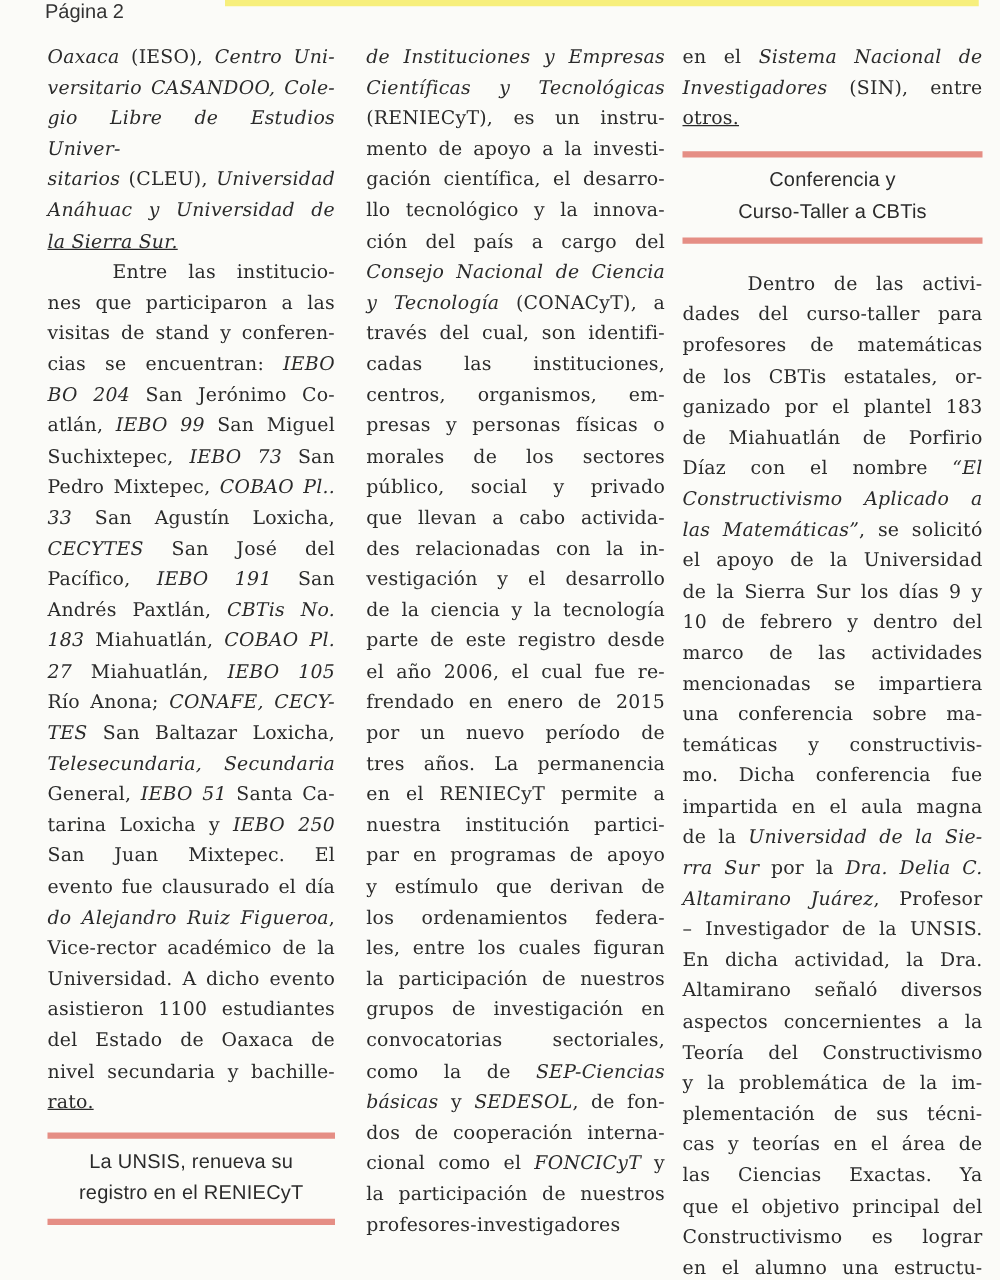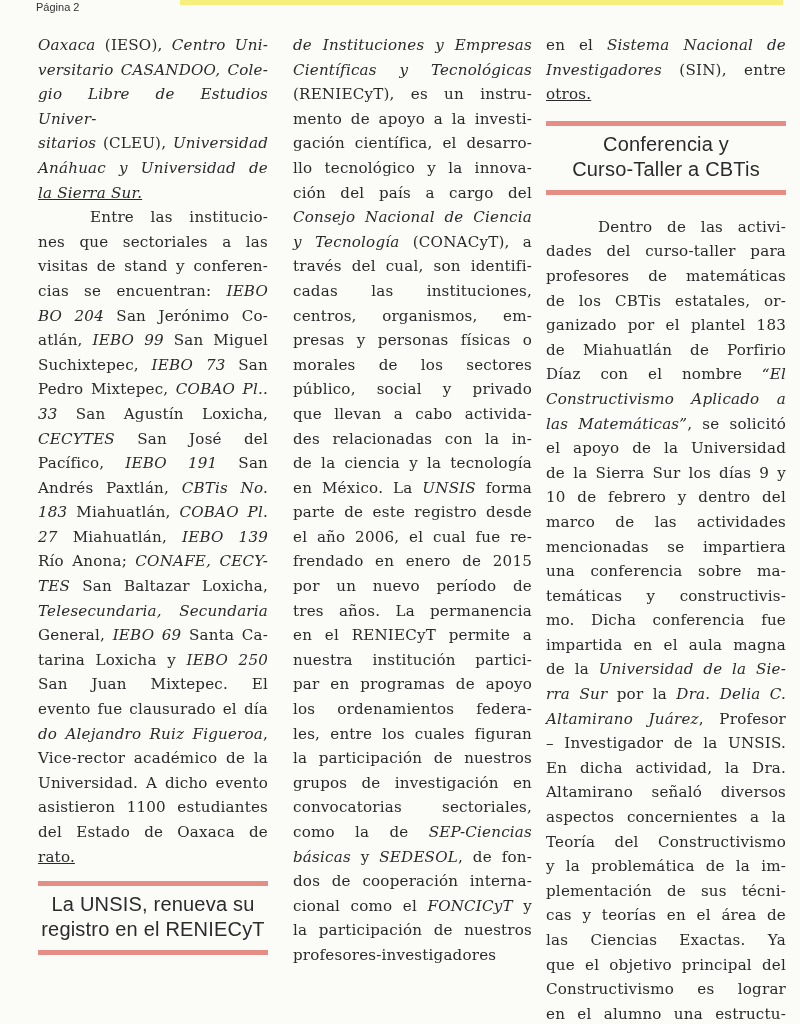--- a/index.html
+++ b/index.html
@@ -4,21 +4,21 @@
 <style>
   html, body { margin:0; padding:0; }
   body {
     width:800px; height:1024px; overflow:hidden; position:relative;
     background:#fbfbf8;
     font-family:"DejaVu Serif", serif;
     color:#2a2a2a;
   }
   .page-label {
     position:absolute; left:36px; top:1px;
-    font-family:"Liberation Sans", sans-serif; font-size:11px; color:#333;
+    font-family:"Liberation Sans", sans-serif; font-size:16px; color:#333;
   }
   .top-bar {
     position:absolute; left:180px; top:0; width:603px; height:5px;
     background:#f7ef7c;
   }
   .column {
     position:absolute; top:33px;
     font-size:15.1px; line-height:24.6px;
     text-align:justify;
     letter-spacing:0.2px;
@@ -30,21 +30,21 @@
   .it { font-style:italic; }
   .line { display:block; text-align-last:justify; }
   .line.last { text-align-last:left;text-decoration:underline; }
   .heading-block {
     margin:10px 0 8px 0;
     text-align:center;
   }
   .rule { height:5px; background:#e28278; opacity:0.9; }
   .heading-text {
     font-family:"Liberation Sans", sans-serif;
-    font-size:20px; line-height:25px;
+    font-size:16px; line-height:25px;
     color:#2b2b2b; padding:6px 0 8px 0;
     text-align:center;
   }
   .col3 .heading-block { margin-top:14px; margin-bottom:10px; }
   .col1 .heading-block { margin-top:12px; }
 </style>
 </head>
 <body>
 
 <div class="page-label">Página 2</div>
@@ -54,45 +54,46 @@
   <div class="para">
       <span class="line"><span class="it">Oaxaca</span><span> (IESO), </span><span class="it">Centro Uni-</span></span>
       <span class="line"><span class="it">versitario CASANDOO, Cole-</span></span>
       <span class="line"><span class="it">gio Libre de Estudios Univer-</span></span>
       <span class="line"><span class="it">sitarios</span><span> (CLEU), </span><span class="it">Universidad</span></span>
       <span class="line"><span class="it">Anáhuac y Universidad de</span></span>
       <span class="line last"><span class="it">la Sierra Sur.</span></span>
     </div>
   <div class="para">
       <span class="line" style="padding-left: 52px;"><span>Entre las institucio-</span></span>
-      <span class="line"><span>nes que sectoriales a las</span></span>
+      <span class="line"><span>nes que participaron a las</span></span>
       <span class="line"><span>visitas de stand y conferen-</span></span>
       <span class="line"><span>cias se encuentran: </span><span class="it">IEBO</span></span>
       <span class="line"><span class="it">BO 204</span><span> San Jerónimo Co-</span></span>
       <span class="line"><span>atlán, </span><span class="it">IEBO 99</span><span> San Miguel</span></span>
       <span class="line"><span>Suchixtepec, </span><span class="it">IEBO 73</span><span> San</span></span>
       <span class="line"><span>Pedro Mixtepec, </span><span class="it">COBAO Pl..</span></span>
       <span class="line"><span class="it">33</span><span> San Agustín Loxicha,</span></span>
       <span class="line"><span class="it">CECYTES</span><span> San José del</span></span>
       <span class="line"><span>Pacífico, </span><span class="it">IEBO 191</span><span> San</span></span>
       <span class="line"><span>Andrés Paxtlán, </span><span class="it">CBTis No.</span></span>
       <span class="line"><span class="it">183</span><span> Miahuatlán, </span><span class="it">COBAO Pl.</span></span>
-      <span class="line"><span class="it">27</span><span> Miahuatlán, </span><span class="it">IEBO 139</span></span>
+      <span class="line"><span class="it">27</span><span> Miahuatlán, </span><span class="it">IEBO 105</span></span>
       <span class="line"><span>Río Anona; </span><span class="it">CONAFE, CECY-</span></span>
       <span class="line"><span class="it">TES</span><span> San Baltazar Loxicha,</span></span>
       <span class="line"><span class="it">Telesecundaria, Secundaria</span></span>
-      <span class="line"><span>General, </span><span class="it">IEBO 69</span><span> Santa Ca-</span></span>
+      <span class="line"><span>General, </span><span class="it">IEBO 51</span><span> Santa Ca-</span></span>
       <span class="line"><span>tarina Loxicha y </span><span class="it">IEBO 250</span></span>
       <span class="line"><span>San Juan Mixtepec. El</span></span>
       <span class="line"><span>evento fue clausurado el día</span></span>
       <span class="line"><span class="it">do Alejandro Ruiz Figueroa</span><span>,</span></span>
       <span class="line"><span>Vice-rector académico de la</span></span>
       <span class="line"><span>Universidad. A dicho evento</span></span>
       <span class="line"><span>asistieron 1100 estudiantes</span></span>
       <span class="line"><span>del Estado de Oaxaca de</span></span>
+      <span class="line"><span>nivel secundaria y bachille-</span></span>
       <span class="line last"><span>rato.</span></span>
     </div>
   <div class="heading-block">
     <div class="rule" style="background: rgb(226, 130, 120);"></div>
     <div class="heading-text">
       <div>La UNSIS, renueva su</div>
       <div>registro en el RENIECyT</div>
     </div>
     <div class="rule" style="background: rgb(226, 130, 120);"></div>
   </div>
@@ -111,30 +112,31 @@
       <span class="line"><span class="it">Consejo Nacional de Ciencia</span></span>
       <span class="line"><span class="it">y Tecnología</span><span> (CONACyT), a</span></span>
       <span class="line"><span>través del cual, son identifi-</span></span>
       <span class="line"><span>cadas las instituciones,</span></span>
       <span class="line"><span>centros, organismos, em-</span></span>
       <span class="line"><span>presas y personas físicas o</span></span>
       <span class="line"><span>morales de los sectores</span></span>
       <span class="line"><span>público, social y privado</span></span>
       <span class="line"><span>que llevan a cabo activida-</span></span>
       <span class="line"><span>des relacionadas con la in-</span></span>
+      <span class="line"><span>vestigación y el desarrollo</span></span>
       <span class="line"><span>de la ciencia y la tecnología</span></span>
-      <span class="line"><span>en México. La </span><span class="it">UNSIS</span><span> forma</span></span>
       <span class="line"><span>parte de este registro desde</span></span>
       <span class="line"><span>el año 2006, el cual fue re-</span></span>
       <span class="line"><span>frendado en enero de 2015</span></span>
       <span class="line"><span>por un nuevo período de</span></span>
       <span class="line"><span>tres años. La permanencia</span></span>
       <span class="line"><span>en el RENIECyT permite a</span></span>
       <span class="line"><span>nuestra institución partici-</span></span>
       <span class="line"><span>par en programas de apoyo</span></span>
+      <span class="line"><span>y estímulo que derivan de</span></span>
       <span class="line"><span>los ordenamientos federa-</span></span>
       <span class="line"><span>les, entre los cuales figuran</span></span>
       <span class="line"><span>la participación de nuestros</span></span>
       <span class="line"><span>grupos de investigación en</span></span>
       <span class="line"><span>convocatorias sectoriales,</span></span>
       <span class="line"><span>como la de </span><span class="it">SEP-Ciencias</span></span>
       <span class="line"><span class="it">básicas</span><span> y </span><span class="it">SEDESOL</span><span>, de fon-</span></span>
       <span class="line"><span>dos de cooperación interna-</span></span>
       <span class="line"><span>cional como el </span><span class="it">FONCICyT</span><span> y</span></span>
       <span class="line"><span>la participación de nuestros</span></span>

